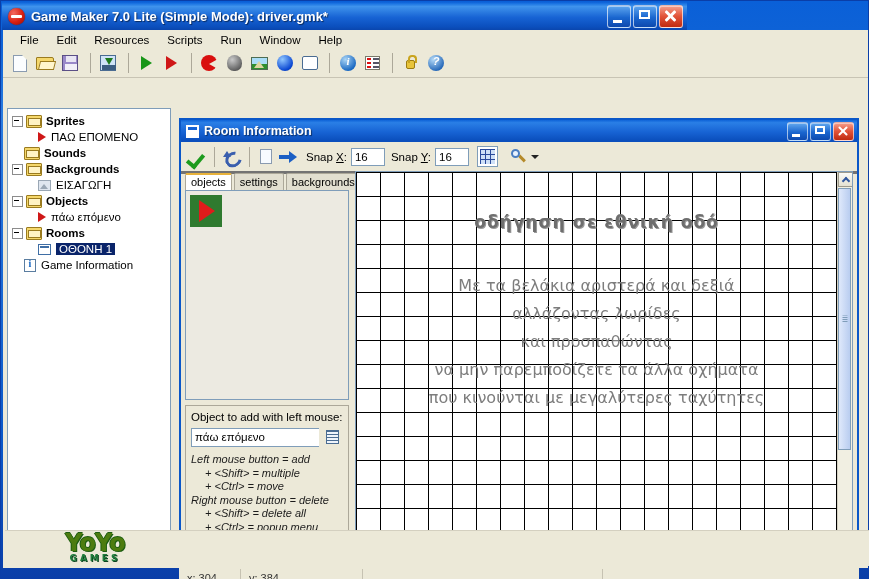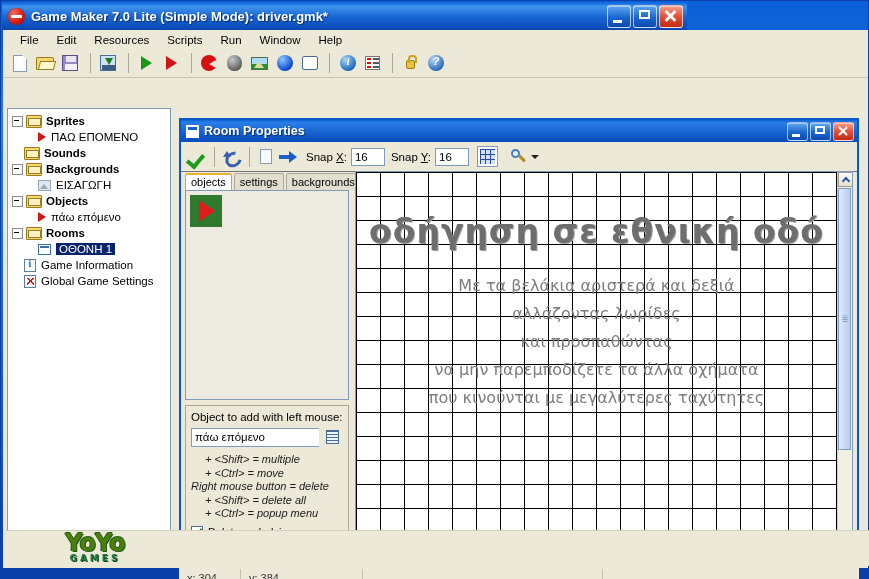--- a/index.html
+++ b/index.html
@@ -151,21 +151,21 @@
   .rw-btn.min{background:linear-gradient(180deg,#63a9ef,#1a66cf 55%,#0d49ae);}
   .rw-btn.max{background:linear-gradient(180deg,#63a9ef,#1a66cf 55%,#0d49ae);}
   .rw-btn.close{background:linear-gradient(180deg,#f5a08e,#e2543a 48%,#c02a10);}
   .rw-btn.min:after{content:"";position:absolute;left:4px;bottom:3px;width:8px;height:3px;background:#fff;}
   .rw-btn.max:after{content:"";position:absolute;left:4px;top:3px;width:10px;height:8px;border:2px solid #fff;box-sizing:border-box;}
   .rw-btn.close:before,.rw-btn.close:after{content:"";position:absolute;left:8px;top:2px;width:2px;height:12px;background:#fff;border-radius:1px;}
   .rw-btn.close:after{transform:rotate(45deg);}
   .rw-btn.close:before{transform:rotate(-45deg);}
   .rw-toolbar{
     height:29px;background:#ece9d8;display:flex;align-items:center;padding-left:5px;
-    border-bottom:1px solid #737373;
+    border-bottom:3px solid #737373;
   }
   .check-ok{width:22px;height:20px;position:relative;flex:none;}
   .check-ok:after{
     content:"";position:absolute;left:4px;top:4px;width:7px;height:13px;
     border:solid #1d9b1d;border-width:0 4px 4px 0;transform:rotate(40deg);
   }
   .undo-ic{width:22px;height:20px;position:relative;flex:none;}
   .undo-ic:after{
     content:"";position:absolute;left:4px;top:5px;width:11px;height:9px;
     border:3px solid #3a5fae;border-right-color:transparent;border-radius:50%;
@@ -259,21 +259,21 @@
   .canvas{
     position:absolute;left:0;top:0;right:15px;bottom:15px;
     background:
       repeating-linear-gradient(90deg,#000 0 1px,transparent 1px 24px),
       repeating-linear-gradient(180deg,#000 0 1px,transparent 1px 24px),
       #fff;
     overflow:hidden;
   }
   .room-title{
     position:absolute;left:0;right:0;top:40px;text-align:center;
-    font-size:33px;font-weight:bold;color:#6e6e6e;
+    font-size:17px;font-weight:bold;color:#6e6e6e;
     font-family:"DejaVu Sans",sans-serif;letter-spacing:1px;
     text-shadow:1px 1px 0 #9a9a9a;
   }
   .room-body{
     position:absolute;left:0;right:0;top:100px;text-align:center;
     font-size:16px;color:#7d7d7d;font-family:"DejaVu Sans",sans-serif;
     line-height:28px;
   }
   .cars{position:absolute;left:0;right:0;bottom:6px;height:10px;}
   .car{position:absolute;width:14px;height:6px;background:#6e6e6e;border-radius:4px 5px 2px 2px;}
@@ -474,34 +474,29 @@
             <span class="room-ic"></span>
             <span class="sel">ΟΘΟΝΗ 1</span>
           </div>
 
           <div class="trow">
             <span class="exp-sp"></span>
             <span class="info-ic"></span>
             <span>Game Information</span>
           </div>
 
-          <div class="trow">
-            <span class="exp-sp"></span>
-            <span class="gear-ic"></span>
-            <span>Global Game Settings</span>
-          </div>
 
         </div>
       </div>
 
       <div class="room-win">
 
         <div class="rw-title">
           <span class="rw-icon"></span>
-          <span class="rw-title-text">Room Properties</span>
+          <span class="rw-title-text">Room Information</span>
           <span class="rw-btns">
             <span class="rw-btn min"></span>
             <span class="rw-btn max"></span>
             <span class="rw-btn close"></span>
           </span>
         </div>
 
         <div class="rw-toolbar">
           <div class="check-ok"></div>
           <div class="tsep"></div>
@@ -531,20 +526,21 @@
               <div class="obj-thumb"></div>
             </div>
 
             <div class="hint-box">
               <div class="hint-title">Object to add with left mouse:</div>
               <div class="obj-select-row">
                 <div class="obj-select">πάω επόμενο</div>
                 <div class="menu-btn"></div>
               </div>
               <div class="hints">
+                <div class="hi1">Left mouse button = add</div>
                 <div class="hi2">+ &lt;Shift&gt; = multiple</div>
                 <div class="hi2">+ &lt;Ctrl&gt; = move</div>
                 <div class="hi1">Right mouse button = delete</div>
                 <div class="hi2">+ &lt;Shift&gt; = delete all</div>
                 <div class="hi2">+ &lt;Ctrl&gt; = popup menu</div>
               </div>
               <div class="chk-row">
                 <span class="chkbox"></span>
                 <span>Delete underlying</span>
               </div>

